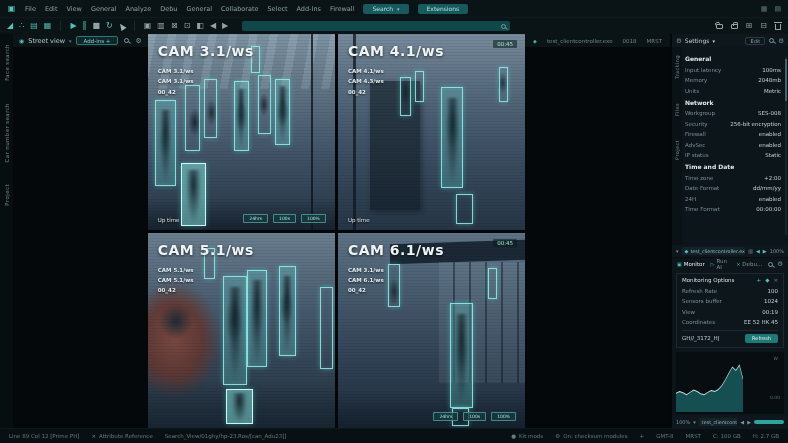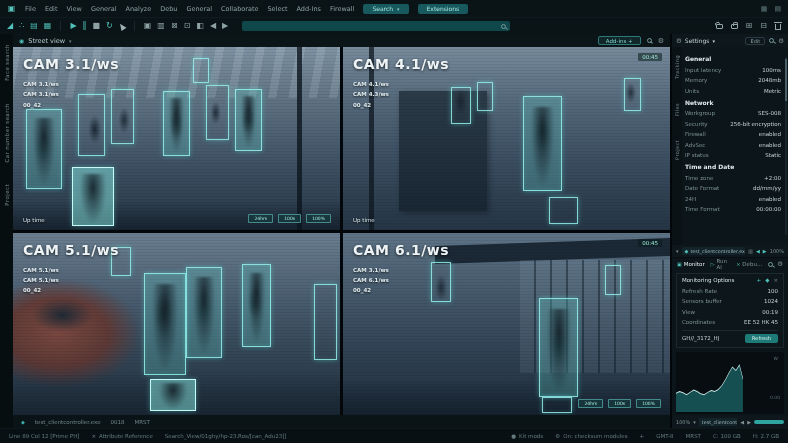--- a/index.html
+++ b/index.html
@@ -30,21 +30,21 @@
   .lockI::before { content:""; position:absolute; top:-3px; left:1px; width:3px; height:3px; border:1px solid #93a7a9; border-bottom:none; border-radius:2px 2px 0 0; }
   .lockI.open::before { left:-2px; transform:rotate(-20deg); }
   .trashI { width:6px; height:6px; border:1px solid #93a7a9; border-top:none; border-radius:0 0 1px 1px; position:relative; margin-top:2px; }
   .trashI::before { content:""; position:absolute; top:-2px; left:-2px; width:8px; height:1px; background:#93a7a9; }
 
   
   .bodyrow { flex:1; display:flex; min-height:0; }
   .lrail { width:13px; background:#070e10; display:flex; flex-direction:column; align-items:center; padding-top:10px; gap:22px; flex:0 0 auto; }
   .vtext { writing-mode:vertical-rl; transform:rotate(180deg); font-size:5.5px; color:#74898c; letter-spacing:.4px; white-space:nowrap; }
 
-  .main { flex:1; display:flex; flex-direction:column; min-width:0; }
+  .main { flex:1; display:flex; flex-direction:row; min-width:0; }
   .viewhdr { height:13px; background:#0b1518; display:flex; align-items:center; gap:4px; padding:0 6px; font-size:6.5px; color:#b9cccd; flex:0 0 auto; }
   .viewhdr .eye { color:#4fc1ba; font-size:6px; }
   .viewhdr .cd { font-size:5px; color:#6c8184; }
   .viewhdr .rgt { margin-left:auto; display:flex; align-items:center; gap:6px; }
   .addins { border:1px solid #2c7a78; background:rgba(30,90,90,.25); color:#7fd2cd; padding:0.5px 7px; border-radius:2px; font-size:5.5px; }
   .viewhdr .gear { color:#7d9194; font-size:7px; }
 
   
   .grid { flex:1; display:grid; grid-template-columns:1fr 1fr; grid-template-rows:1fr 1fr; gap:3px; background:#03070a; min-height:0; }
   .feed { position:relative; overflow:hidden; background:#2c3a47; }

